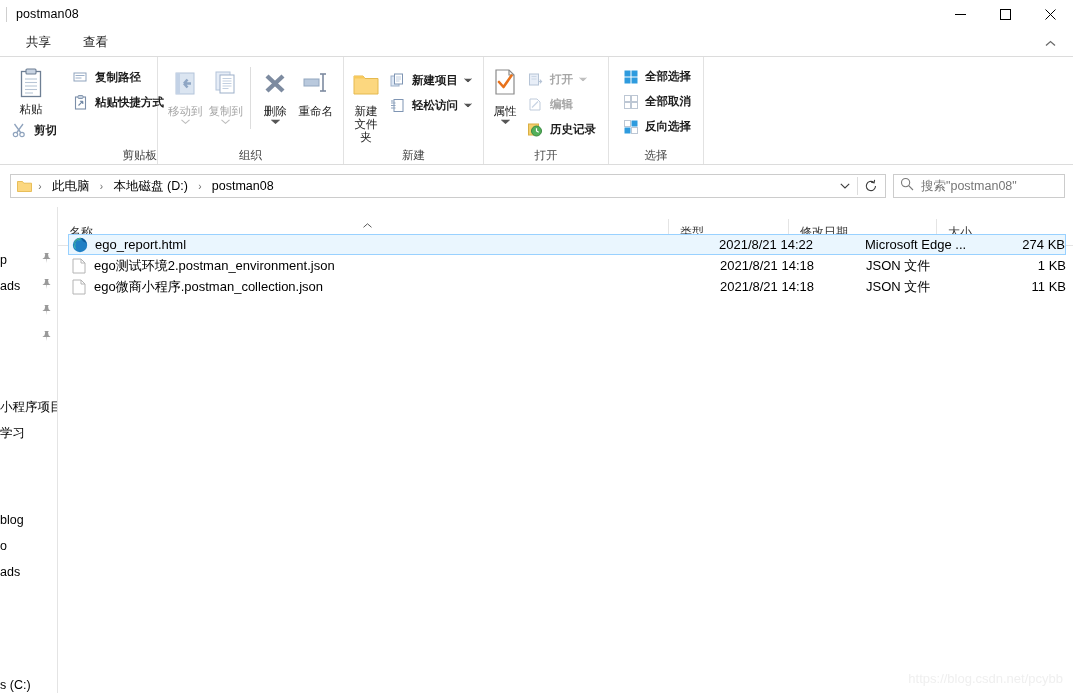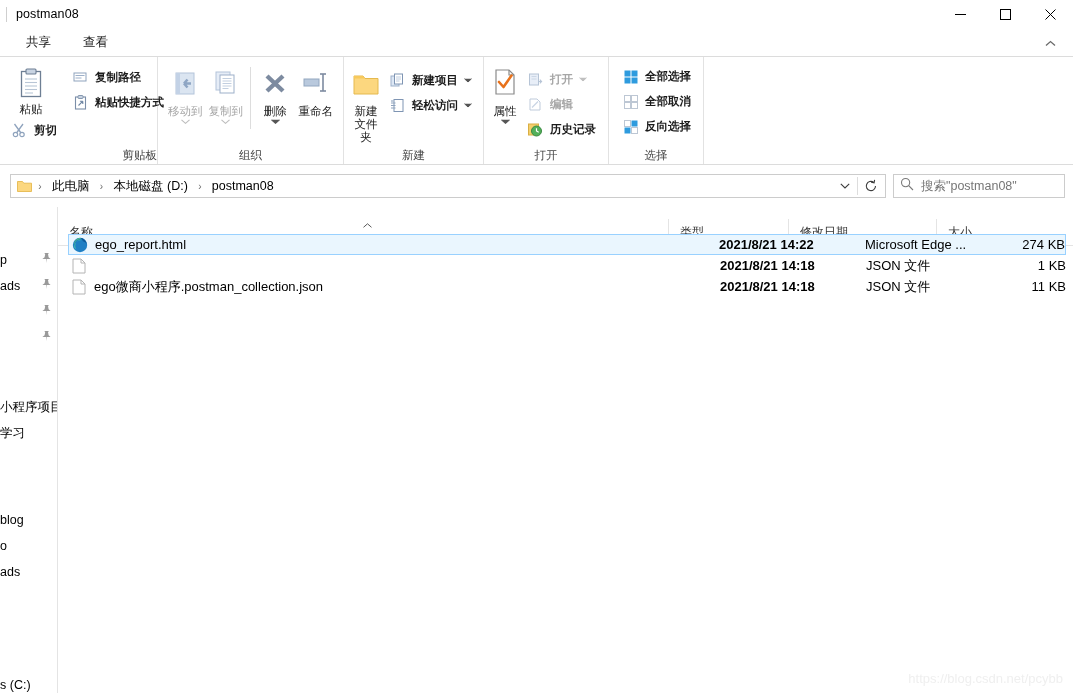--- a/index.html
+++ b/index.html
@@ -167,21 +167,21 @@
     background: #cce8ff33; border: 1px solid #99d1ff;
     background-color: #eaf6fe;
   }
   .fi {
     width: 17px; height: 17px; margin-right: 7px; margin-left: 2px;
     display: flex; align-items: center; justify-content: center;
     flex: 0 0 17px;
   }
   .fname { flex: 0 0 auto; white-space: nowrap; }
   .fspacer { flex: 1; }
-  .fdate { width: 146px; white-space: nowrap; font-weight: bold; }
+  .fdate { width: 146px; white-space: nowrap; }
   .ftype { width: 128px; white-space: nowrap; }
   .fsize { width: 72px; text-align: right; white-space: nowrap; }
 
   
   .watermark {
     position: absolute; right: 10px; bottom: 7px;
     font-size: 13px; color: #efefef; white-space: nowrap;
   }
 </style>
 </head>
@@ -630,20 +630,21 @@
       <span class="fsize">274 KB</span>
     </div>
 
     <div class="frow">
       <span class="fi">
         <svg width="14" height="16" viewBox="0 0 14 16">
           <path d="M1 1 L9 1 L13 5 L13 15 L1 15 Z" fill="#ffffff" stroke="#b4b4b4" stroke-width="1"></path>
           <path d="M9 1 L9 5 L13 5" fill="none" stroke="#b4b4b4" stroke-width="1"></path>
         </svg>
       </span>
+      <span class="fname">ego测试环境2.postman_environment.json</span>
       <span class="fspacer"></span>
       <span class="fdate">2021/8/21 14:18</span>
       <span class="ftype">JSON 文件</span>
       <span class="fsize">1 KB</span>
     </div>
 
     <div class="frow">
       <span class="fi">
         <svg width="14" height="16" viewBox="0 0 14 16">
           <path d="M1 1 L9 1 L13 5 L13 15 L1 15 Z" fill="#ffffff" stroke="#b4b4b4" stroke-width="1"></path>

